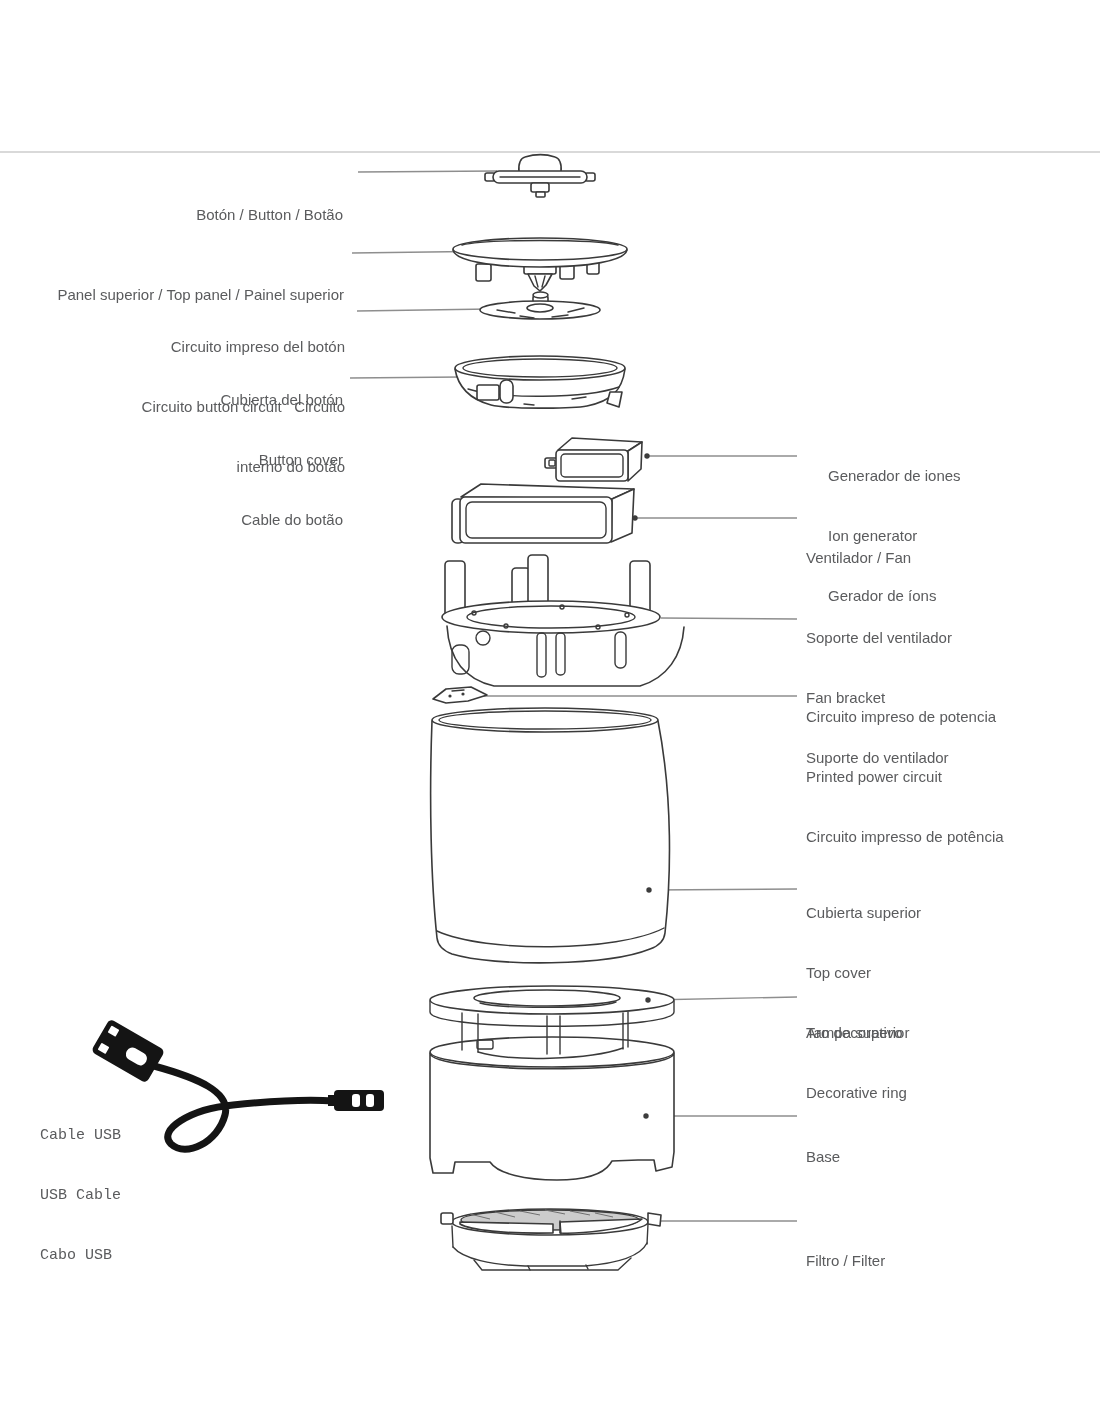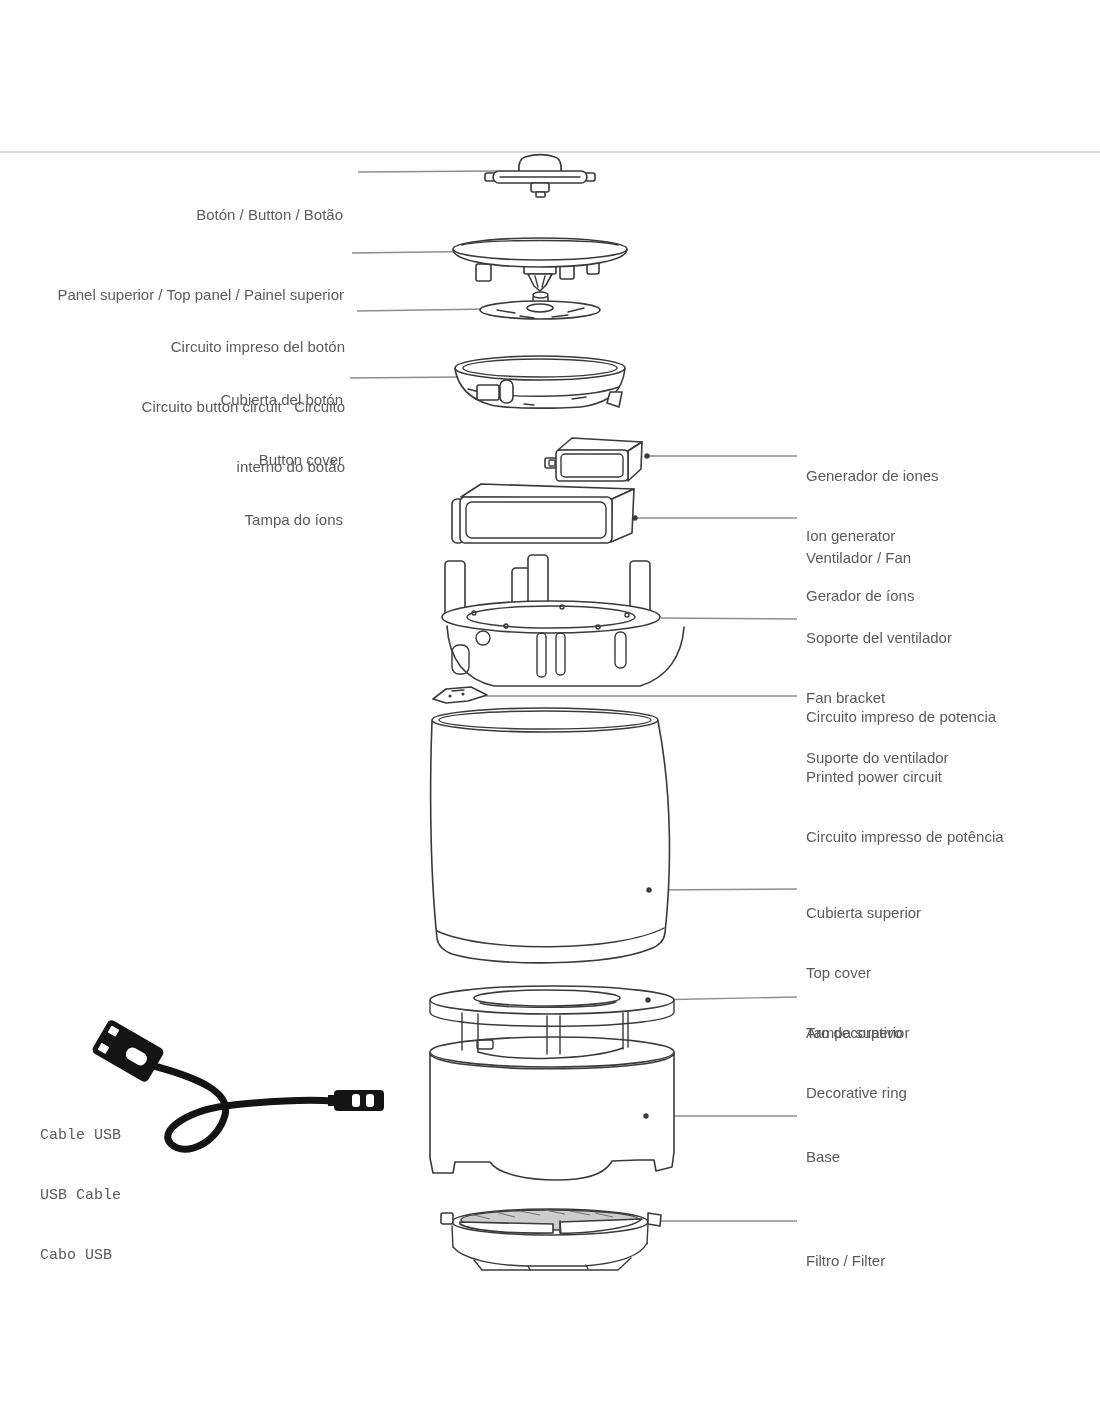--- a/index.html
+++ b/index.html
@@ -201,24 +201,24 @@
 
   <div class="label align-r" style="top:297px;right:755px;">
     <div>Circuito impreso del botón</div>
     <div>Circuito button circuit   Circuito</div>
     <div>interno do botão</div>
   </div>
 
   <div class="label align-r" style="top:350px;right:757px;">
     <div>Cubierta del botón</div>
     <div>Button cover</div>
-    <div>Tampa do íons</div>
-  </div>
-
-  <div class="label" style="top:426px;left:806px;">
+    <div>Cable do botão</div>
+  </div>
+
+  <div class="label" style="top:426px;left:828px;">
     <div>Generador de iones</div>
     <div>Ion generator</div>
     <div>Gerador de íons</div>
   </div>
 
   <div class="label" style="top:508px;left:806px;">
     <div>Ventilador / Fan</div>
   </div>
 
   <div class="label" style="top:588px;left:806px;">

